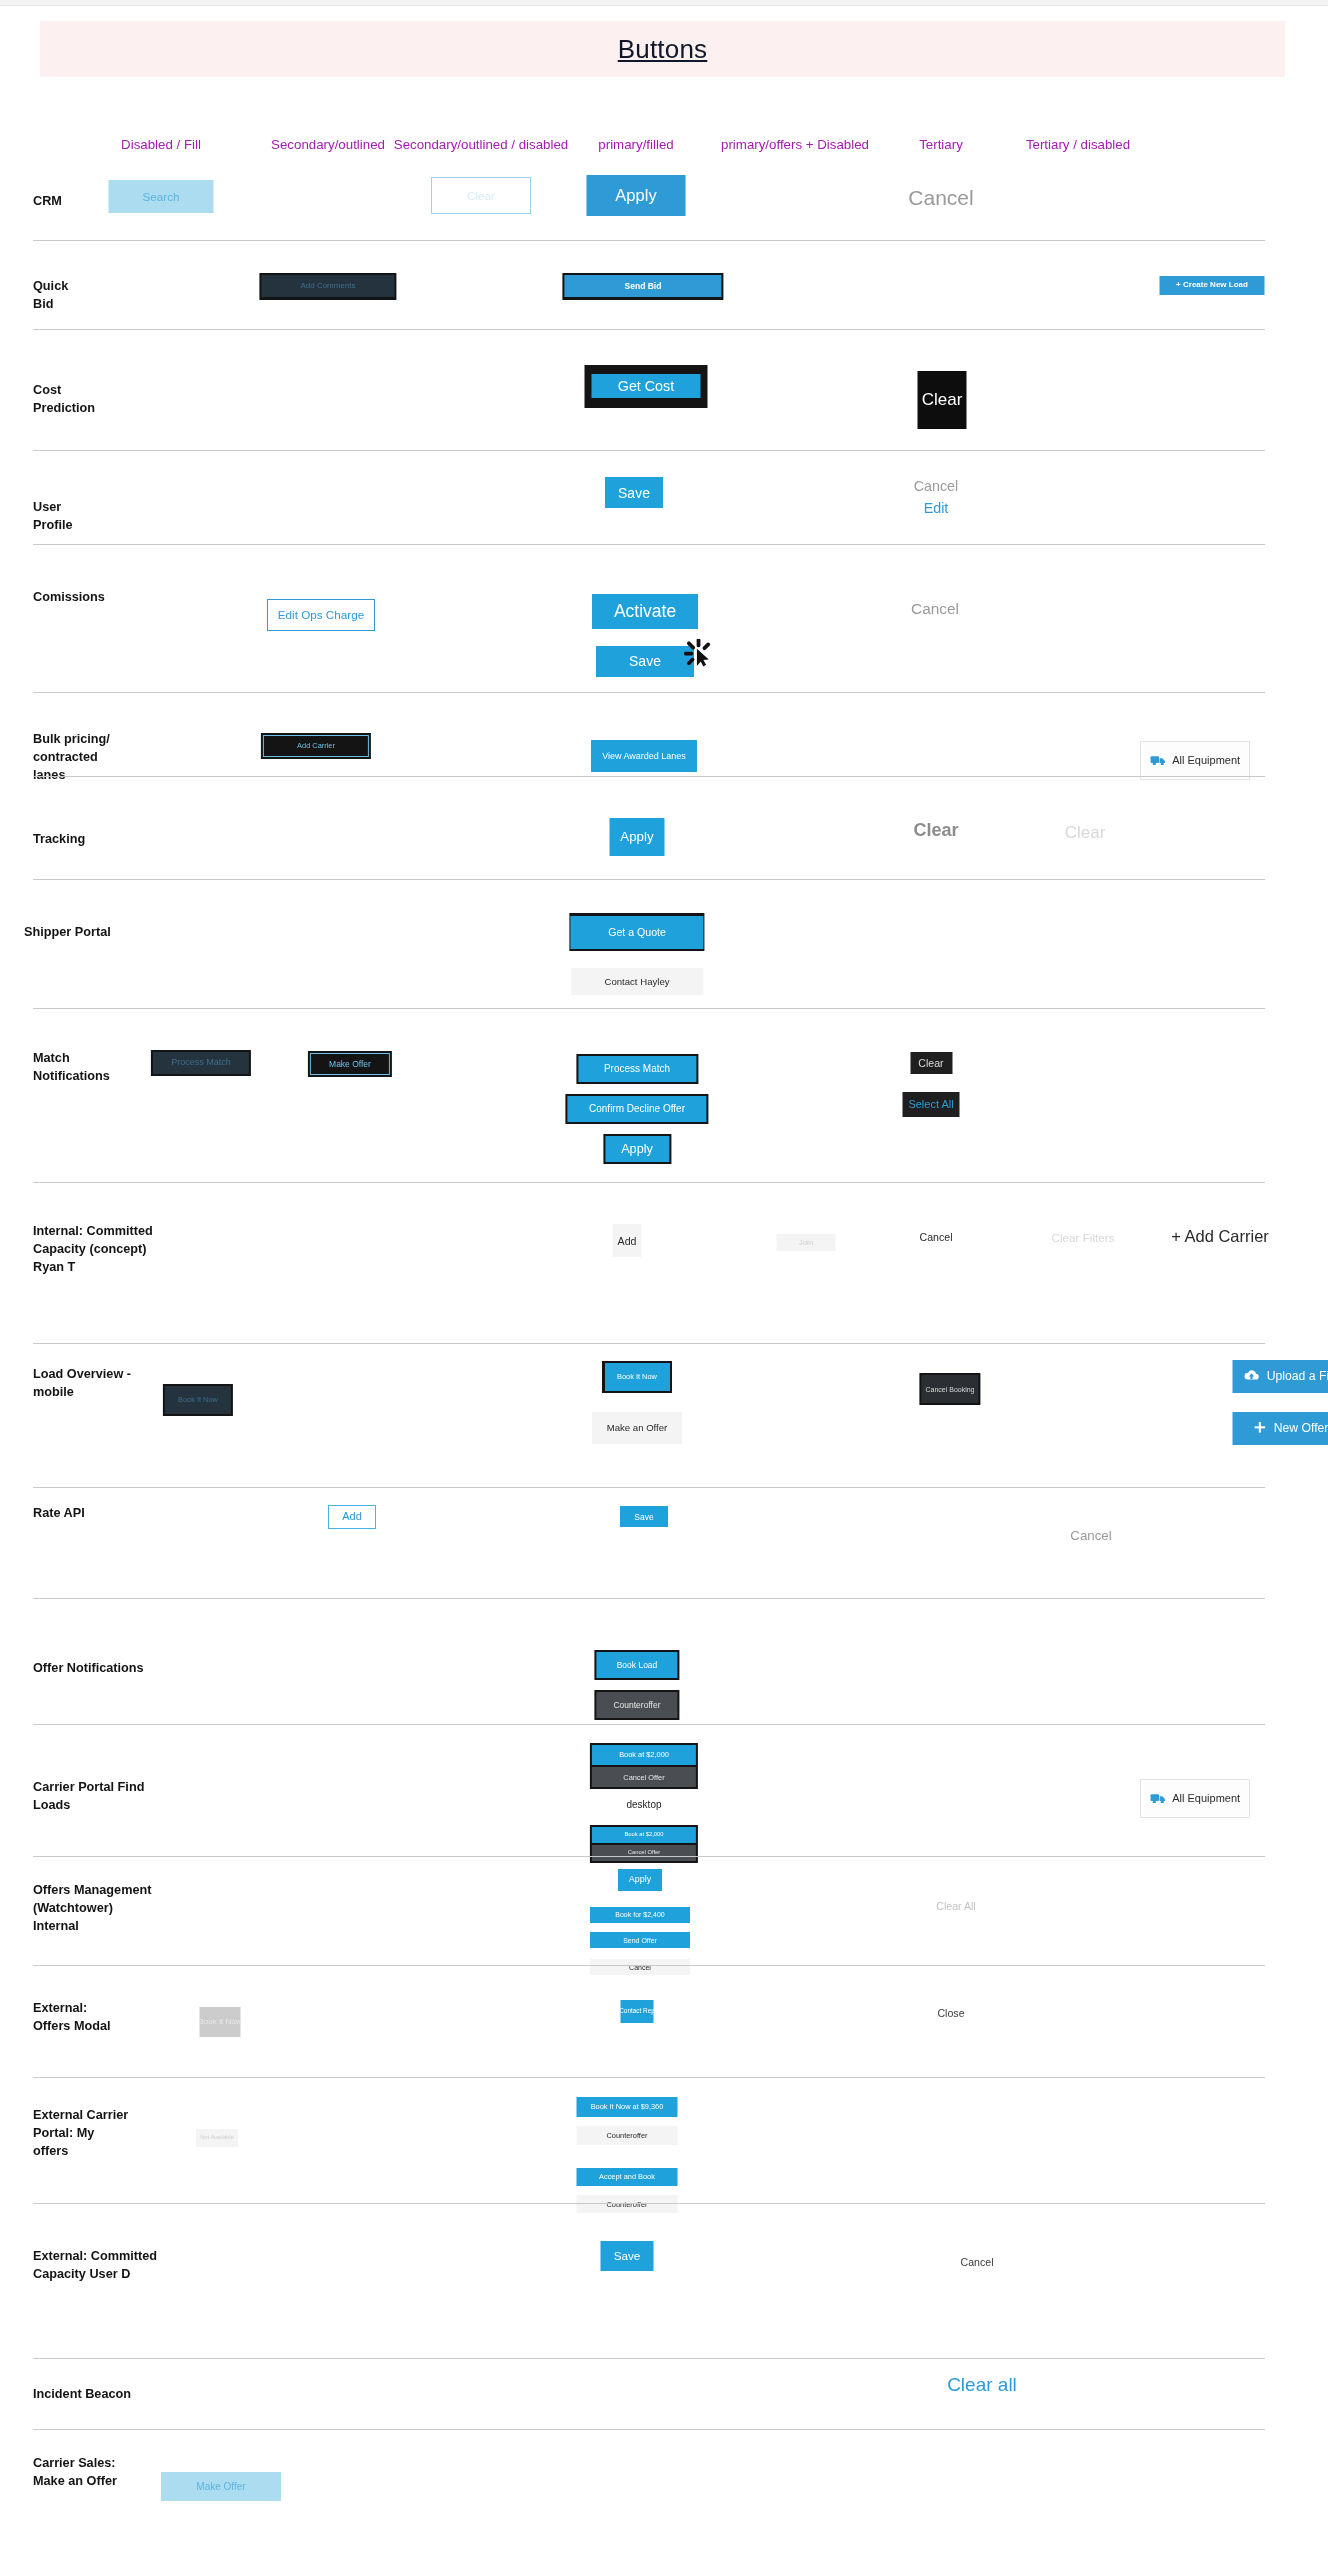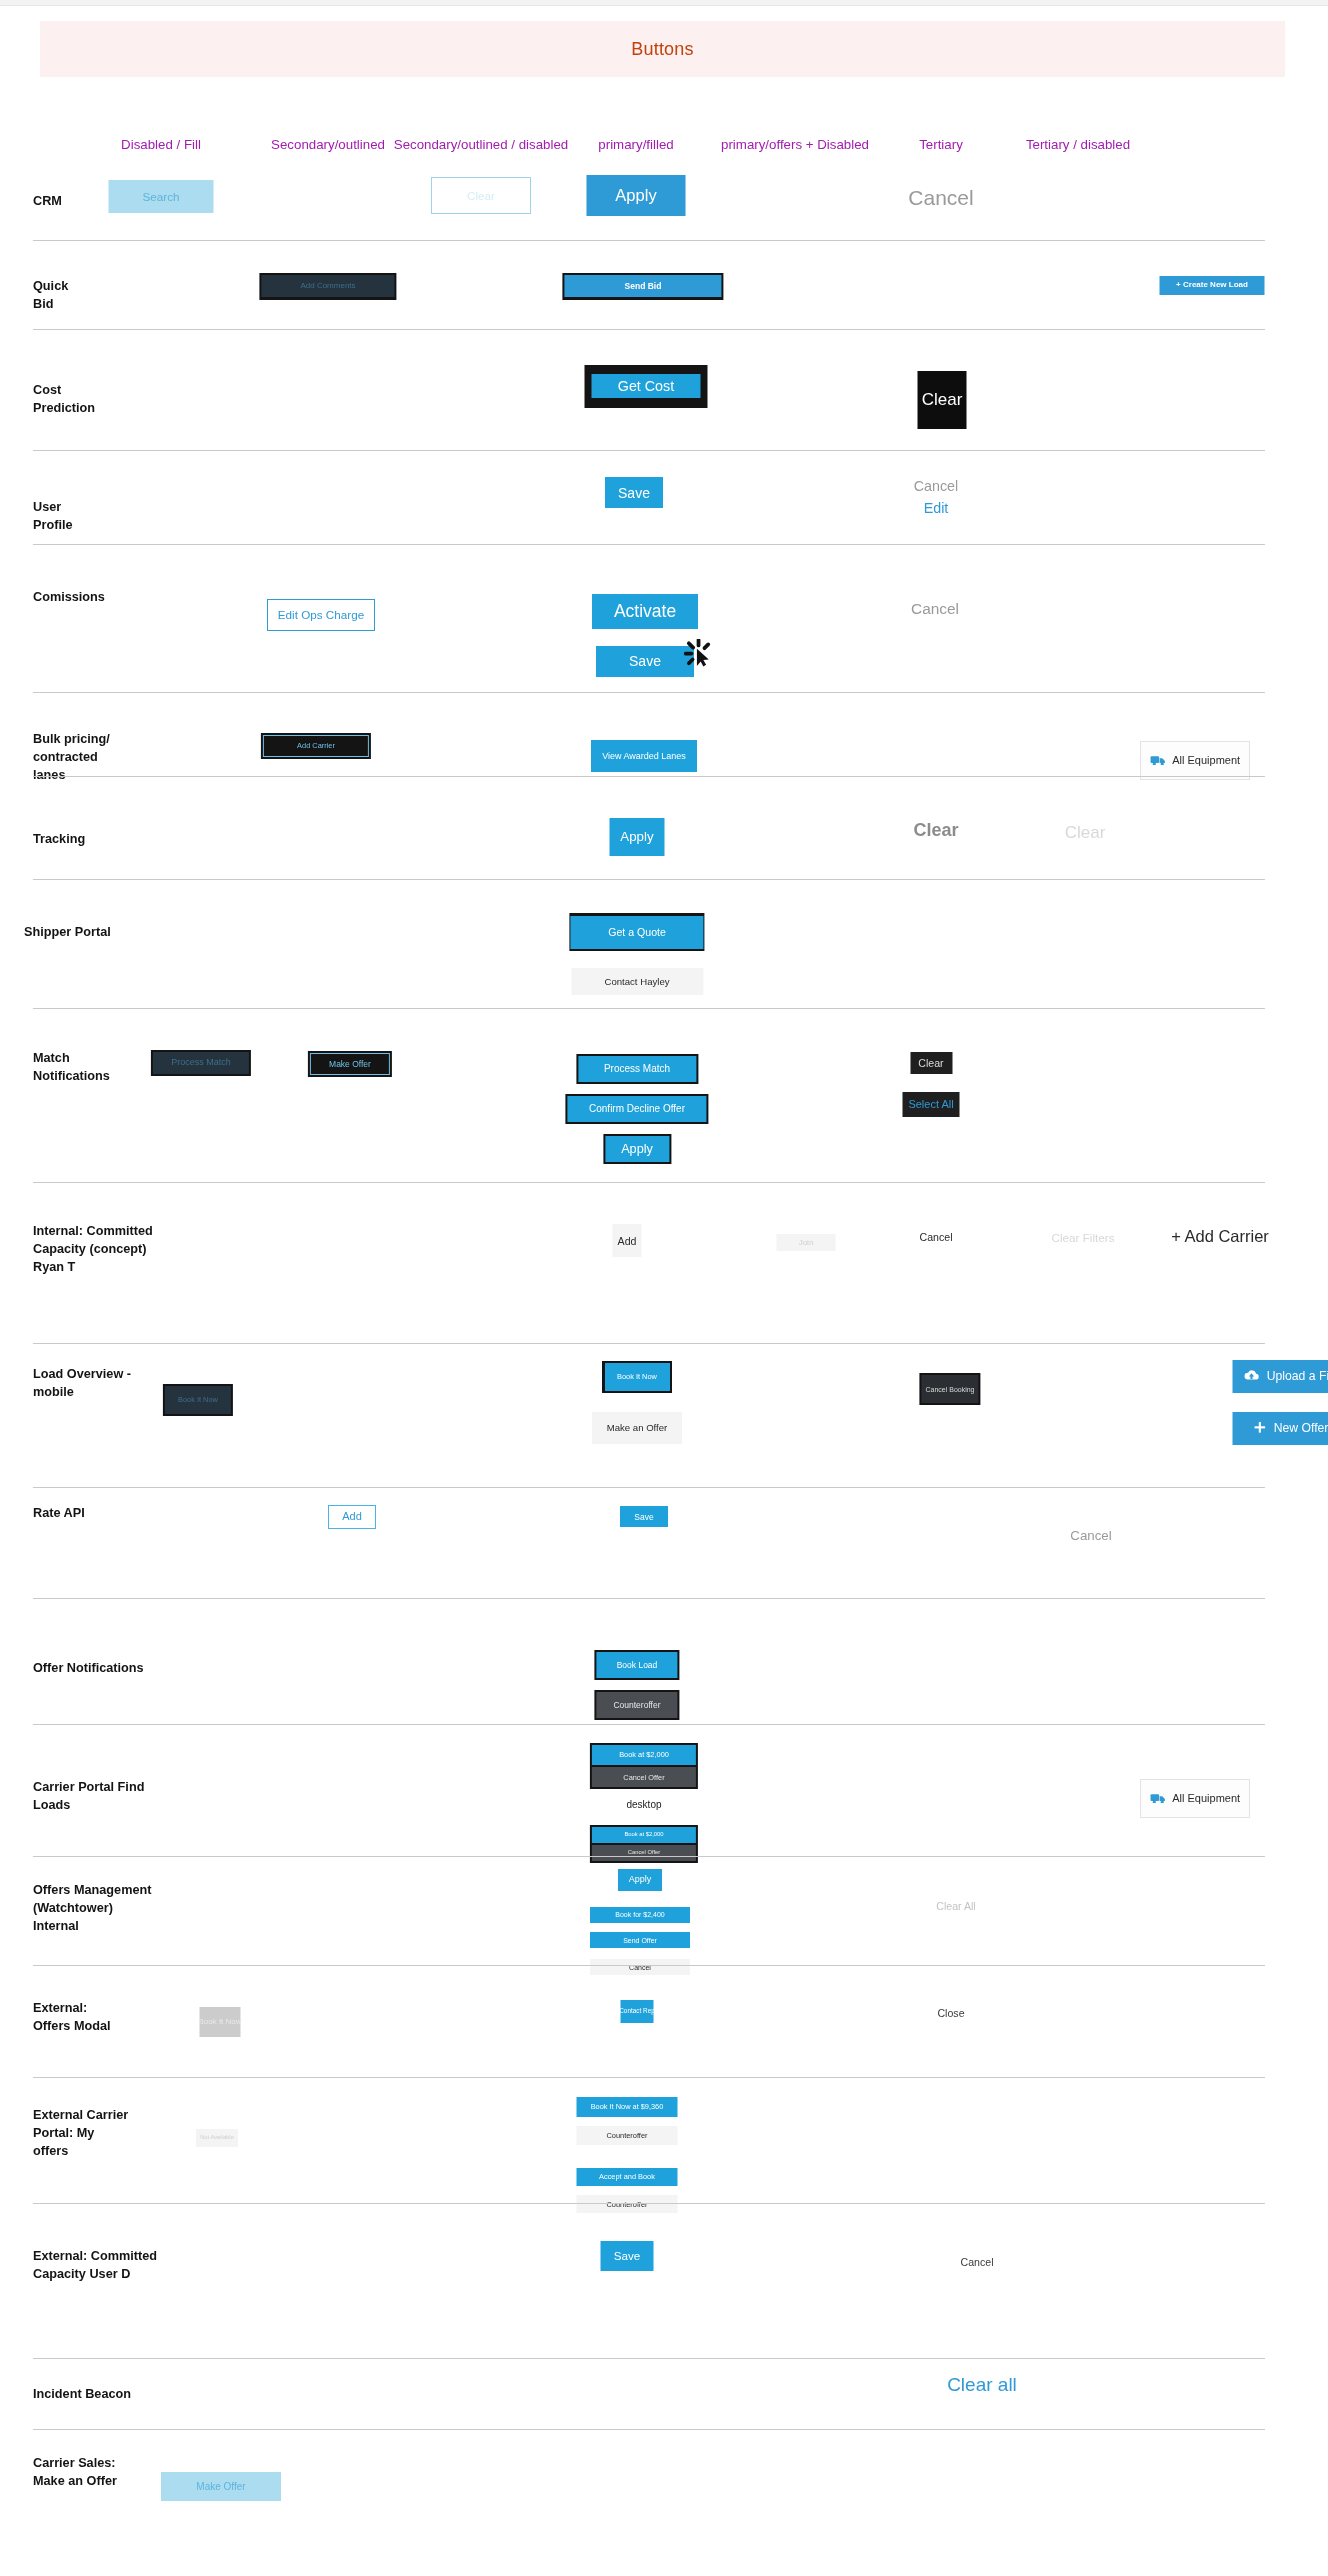--- a/index.html
+++ b/index.html
@@ -27,24 +27,25 @@
   .title-banner {
     position: absolute;
     top: 21px; left: 40px;
     width: 1245px; height: 56px;
     background: #fcf1f0;
     display: flex;
     align-items: center;
     justify-content: center;
   }
   .title-banner h1 {
-    font-size: 18px;
+    font-size: 26px;
     font-weight: 400;
-    color: #c2410c;
+    color: #0f172a;
     letter-spacing: 0.2px;
+    text-decoration: underline;
   }
   
   .col-headers {
     position: absolute;
     top: 137px; left: 0;
     width: 1328px; height: 19px;
   }
   .col-header {
     position: absolute;
     top: 0;

